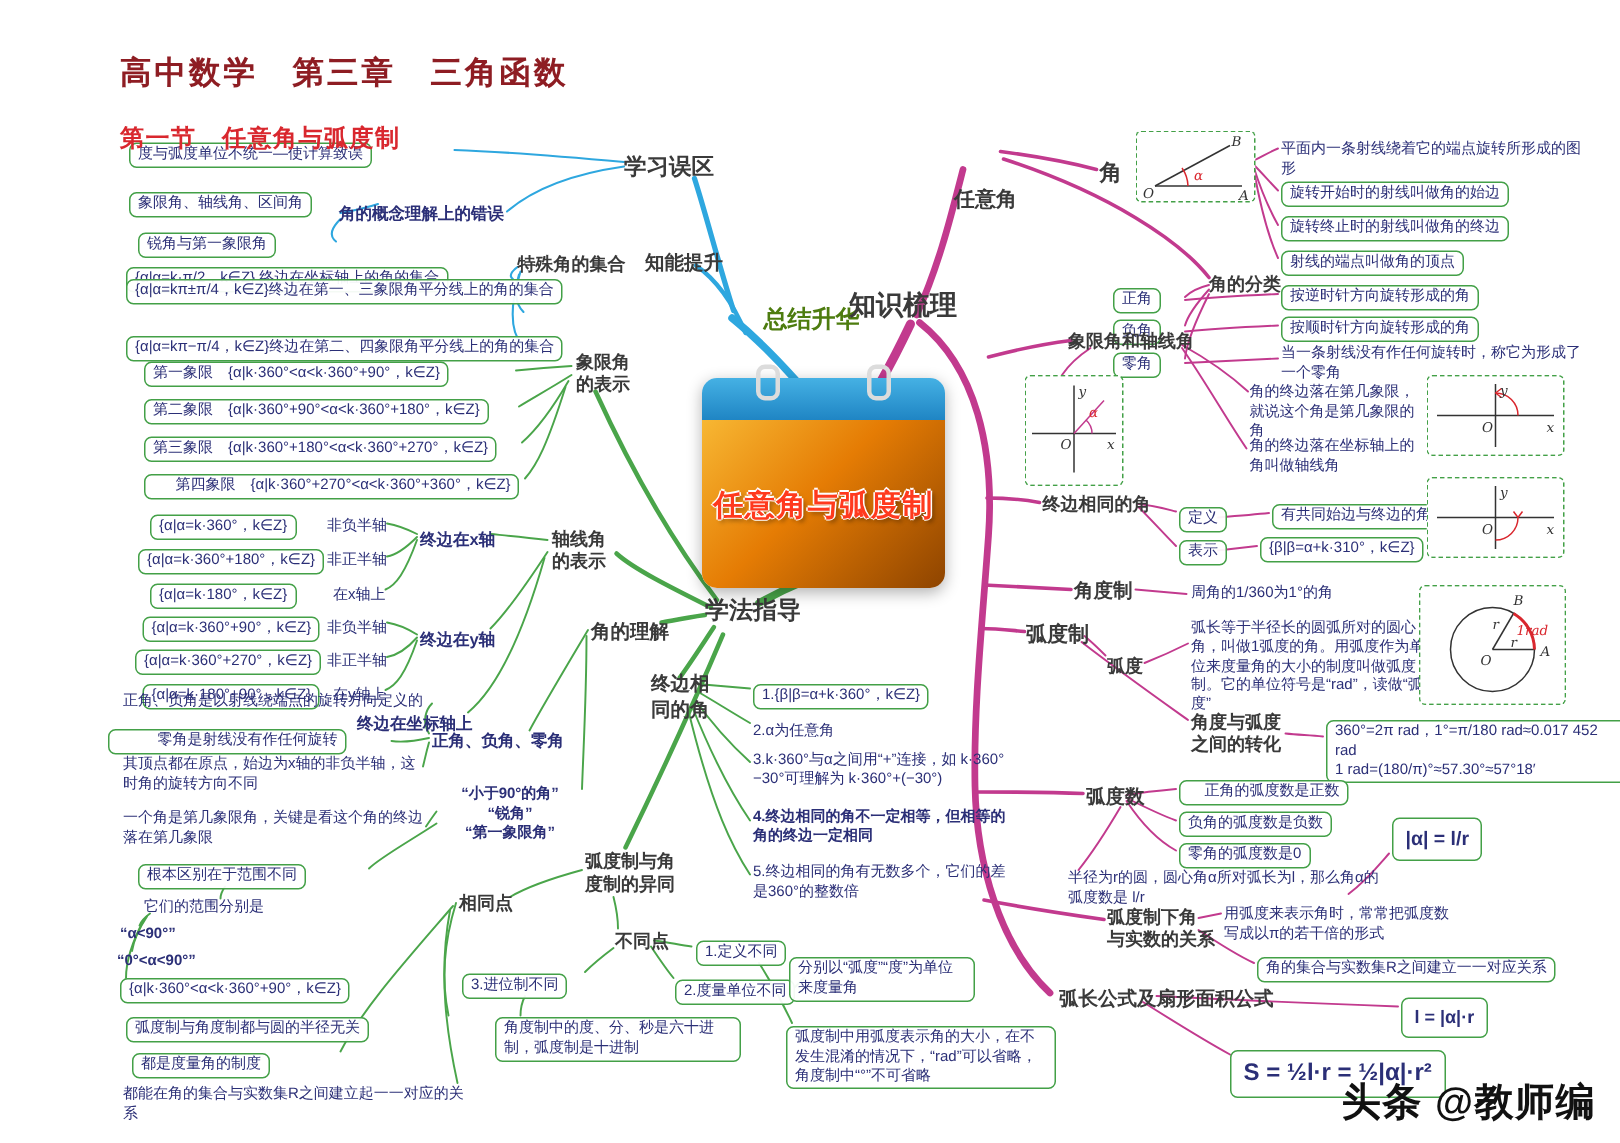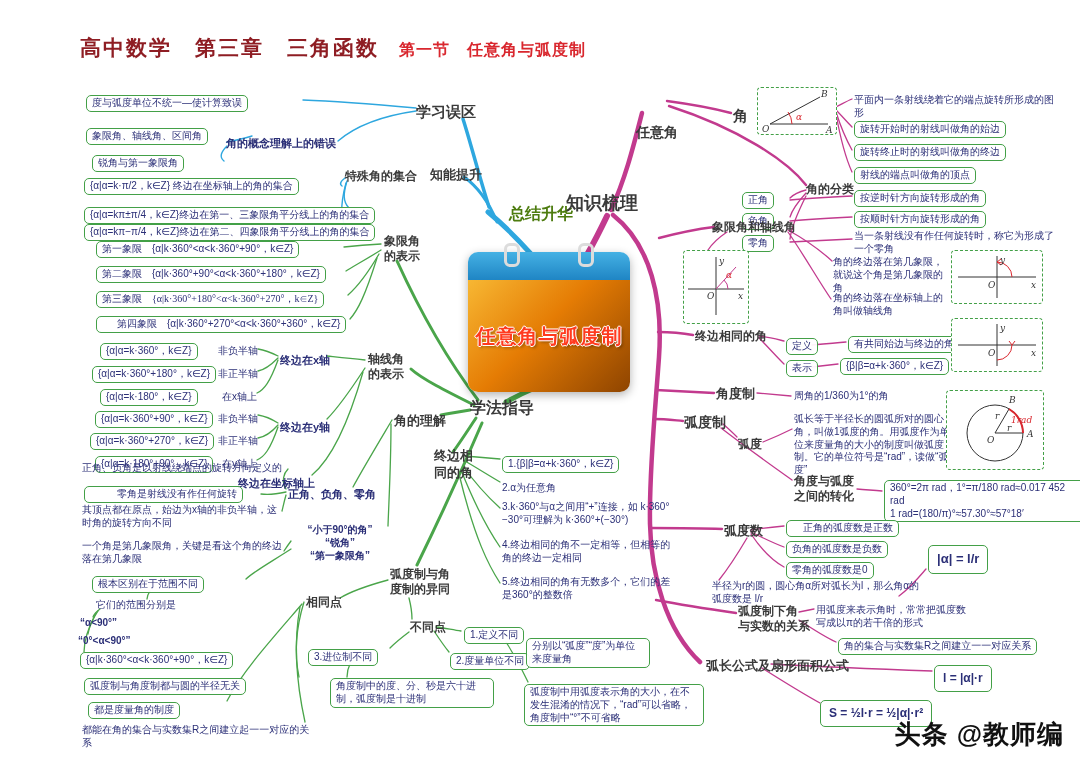--- a/index.html
+++ b/index.html
@@ -7,21 +7,21 @@
          font-family:"Liberation Sans","DejaVu Sans",sans-serif;}
   .edges{position:absolute;left:0;top:0;z-index:1;}
   .n{position:absolute;z-index:2;color:#2b2f77;font-size:10px;line-height:1.28;white-space:nowrap;}
   .wrap{white-space:pre-line;}
   .box{border:1px solid #43a047;border-radius:5px;padding:1px 5px;background:rgba(255,255,255,.94);}
   .lab{color:#3a3a3a;font-weight:700;font-size:12px;white-space:pre-line;}
   .teal{color:#4d7c0f;margin-left:33px;}
   .strong{font-weight:700;}
   .ctr{text-align:center;}
   .big{padding:5px 8px;font-weight:700;}
-  .header{position:absolute;left:80px;top:34px;z-index:4;display:flex;align-items:baseline;gap:20px;}
+  .header{position:absolute;left:80px;top:34px;z-index:4;display:flex;align-items:baseline;gap:20px;flex-direction:column;}
   .h-title{font-size:21px;font-weight:800;color:#8e1d23;letter-spacing:2px;}
   .h-sub{font-size:16px;font-weight:700;color:#d9272e;letter-spacing:1px;}
   .wm{position:absolute;right:16px;bottom:10px;font-size:26px;font-weight:800;color:#111;z-index:5;letter-spacing:1px;}
   .center-card{position:absolute;left:468px;top:252px;width:162px;height:140px;z-index:3;border-radius:10px;
                background:#fff;box-shadow:0 3px 10px rgba(0,0,0,.3);}
   .cc-top{position:absolute;left:0;top:0;right:0;height:28px;background:linear-gradient(#45b1e4,#1f85c4);border-radius:10px 10px 0 0;}
   .cc-ring{position:absolute;top:-9px;width:10px;height:18px;border:3px solid #dcdcdc;border-radius:6px;z-index:4;background:transparent;}
   .r1{left:36px}.r2{right:36px}
   .cc-body{position:absolute;left:0;top:28px;right:0;bottom:0;border-radius:0 0 10px 10px;
            background:linear-gradient(135deg,#f7b733,#e57c04 45%,#8e4400);display:flex;align-items:center;justify-content:center;}
@@ -172,51 +172,51 @@
 
   <div id="nodes">
       <div class="n box" style="left: 86px; top: 95px;">度与弧度单位不统一—使计算致误</div>
       <div class="n lab" style="left: 416px; top: 102px; font-size: 15px;">学习误区</div>
       <div class="n box" style="left: 86px; top: 128px;">象限角、轴线角、区间角</div>
       <div class="n strong" style="left: 226px; top: 136px; font-size: 11px;">角的概念理解上的错误</div>
       <div class="n box" style="left: 92px; top: 155px;">锐角与第一象限角</div>
       <div class="n box" style="left: 84px; top: 178px;">{α|α=k·π/2，k∈Z} 终边在坐标轴上的角的集合</div>
       <div class="n lab" style="left: 345px; top: 169px; font-size: 12px;">特殊角的集合</div>
       <div class="n lab" style="left: 430px; top: 167px; font-size: 13px;">知能提升</div>
-      <div class="n box" style="left: 84px; top: 207px;">{α|α=kπ±π/4，k∈Z}终边在第一、三象限角平分线上的角的集合</div>
+      <div class="n box" style="left: 84px; top: 186px;">{α|α=kπ±π/4，k∈Z}终边在第一、三象限角平分线上的角的集合</div>
       <div class="n box" style="left: 84px; top: 224px;">{α|α=kπ−π/4，k∈Z}终边在第二、四象限角平分线上的角的集合</div>
       <div class="n lab teal" style="left: 476px; top: 204px; font-size: 16px;">总结升华</div>
       <div class="n lab" style="left: 566px; top: 192px; font-size: 18px;">知识梳理</div>
       <div class="n lab" style="left: 470px; top: 398px; font-size: 16px;">学法指导</div>
       <div class="n lab wrap" style="left: 384px; top: 234px; font-size: 12px;">象限角
 的表示</div>
       <div class="n box" style="left: 96px; top: 241px;">第一象限　{α|k·360°&lt;α&lt;k·360°+90°，k∈Z}</div>
       <div class="n box" style="left: 96px; top: 266px;">第二象限　{α|k·360°+90°&lt;α&lt;k·360°+180°，k∈Z}</div>
-      <div class="n box" style="left: 96px; top: 291px; font-family: Liberation Serif, serif;">第三象限　{α|k·360°+180°&lt;α&lt;k·360°+270°，k∈Z}</div>
+      <div class="n box" style="left: 96px; top: 291px;">第三象限　{α|k·360°+180°&lt;α&lt;k·360°+270°，k∈Z}</div>
       <div class="n box" style="left: 96px; top: 316px; padding-left: 20px;">第四象限　{α|k·360°+270°&lt;α&lt;k·360°+360°，k∈Z}</div>
       <div class="n lab wrap" style="left: 368px; top: 352px; font-size: 12px;">轴线角
 的表示</div>
       <div class="n box" style="left: 100px; top: 343px;">{α|α=k·360°，k∈Z}</div>
       <div class="n" style="left: 218px; top: 345px;">非负半轴</div>
       <div class="n box" style="left: 92px; top: 366px;">{α|α=k·360°+180°，k∈Z}</div>
       <div class="n" style="left: 218px; top: 368px;">非正半轴</div>
       <div class="n strong" style="left: 280px; top: 353px; font-size: 11px;">终边在x轴</div>
       <div class="n box" style="left: 100px; top: 389px;">{α|α=k·180°，k∈Z}</div>
       <div class="n" style="left: 222px; top: 391px;">在x轴上</div>
       <div class="n box" style="left: 95px; top: 411px;">{α|α=k·360°+90°，k∈Z}</div>
       <div class="n" style="left: 218px; top: 413px;">非负半轴</div>
       <div class="n strong" style="left: 280px; top: 420px; font-size: 11px;">终边在y轴</div>
       <div class="n box" style="left: 90px; top: 433px;">{α|α=k·360°+270°，k∈Z}</div>
       <div class="n" style="left: 218px; top: 435px;">非正半轴</div>
       <div class="n box" style="left: 95px; top: 456px;">{α|α=k·180°+90°，k∈Z}</div>
       <div class="n" style="left: 222px; top: 458px;">在y轴上</div>
       <div class="n strong" style="left: 238px; top: 476px; font-size: 11px;">终边在坐标轴上</div>
       <div class="n lab" style="left: 394px; top: 413px; font-size: 13px;">角的理解</div>
       <div class="n" style="left: 82px; top: 462px;">正角、负角是以射线绕端点的旋转方向定义的</div>
-      <div class="n box" style="left: 84px; top: 486px; padding-left: 32px;">零角是射线没有作任何旋转</div>
+      <div class="n box" style="left: 72px; top: 486px; padding-left: 32px;">零角是射线没有作任何旋转</div>
       <div class="n strong" style="left: 288px; top: 487px; font-size: 11px;">正角、负角、零角</div>
       <div class="n wrap" style="left: 82px; top: 504px; width: 200px;">其顶点都在原点，始边为x轴的非负半轴，这时角的旋转方向不同</div>
       <div class="n strong ctr wrap" style="left: 292px; top: 524px; width: 96px;">“小于90°的角”
 “锐角”
 “第一象限角”</div>
       <div class="n wrap" style="left: 82px; top: 540px; width: 200px;">一个角是第几象限角，关键是看这个角的终边落在第几象限</div>
       <div class="n box" style="left: 92px; top: 576px;">根本区别在于范围不同</div>
       <div class="n" style="left: 96px; top: 599px;">它们的范围分别是</div>
       <div class="n strong" style="left: 80px; top: 617px;">“α&lt;90°”</div>
       <div class="n strong" style="left: 78px; top: 635px;">“0°&lt;α&lt;90°”</div>
@@ -232,21 +232,21 @@
       <div class="n box" style="left: 450px; top: 653px;">2.度量单位不同</div>
       <div class="n box" style="left: 308px; top: 649px;">3.进位制不同</div>
       <div class="n box wrap" style="left: 526px; top: 638px; width: 112px;">分别以“弧度”“度”为单位来度量角</div>
       <div class="n box wrap" style="left: 330px; top: 678px; width: 152px;">角度制中的度、分、秒是六十进制，弧度制是十进制</div>
       <div class="n box wrap" style="left: 524px; top: 684px; width: 168px;">弧度制中用弧度表示角的大小，在不发生混淆的情况下，“rad”可以省略，角度制中“°”不可省略</div>
       <div class="n lab wrap" style="left: 434px; top: 448px; font-size: 13px;">终边相
 同的角</div>
       <div class="n box" style="left: 502px; top: 456px;">1.{β|β=α+k·360°，k∈Z}</div>
       <div class="n" style="left: 502px; top: 482px;">2.α为任意角</div>
       <div class="n wrap" style="left: 502px; top: 501px; width: 174px;">3.k·360°与α之间用“+”连接，如 k·360°−30°可理解为 k·360°+(−30°)</div>
-      <div class="n wrap" style="left: 502px; top: 539px; width: 174px;">4.终边相同的角不一定相等，但相等的角的终边一定相同</div>
+      <div class="n wrap" style="left: 502px; top: 539px; width: 174px; font-weight: bold;">4.终边相同的角不一定相等，但相等的角的终边一定相同</div>
       <div class="n wrap" style="left: 502px; top: 576px; width: 174px;">5.终边相同的角有无数多个，它们的差是360°的整数倍</div>
       <div class="n lab" style="left: 636px; top: 92px; font-size: 14px; margin-top: 32px;">任意角</div>
       <div class="n lab" style="left: 733px; top: 106px; font-size: 15px;">角</div>
       <div class="n wrap" style="left: 854px; top: 94px; width: 208px;">平面内一条射线绕着它的端点旋转所形成的图形</div>
       <div class="n box" style="left: 854px; top: 121px;">旋转开始时的射线叫做角的始边</div>
       <div class="n box" style="left: 854px; top: 144px;">旋转终止时的射线叫做角的终边</div>
       <div class="n box" style="left: 854px; top: 167px;">射线的端点叫做角的顶点</div>
       <div class="n lab" style="left: 806px; top: 182px; font-size: 12px;">角的分类</div>
       <div class="n box" style="left: 742px; top: 192px;">正角</div>
       <div class="n box" style="left: 854px; top: 190px;">按逆时针方向旋转形成的角</div>
@@ -254,21 +254,21 @@
       <div class="n box" style="left: 854px; top: 211px;">按顺时针方向旋转形成的角</div>
       <div class="n box" style="left: 742px; top: 235px;">零角</div>
       <div class="n wrap" style="left: 854px; top: 230px; width: 208px;">当一条射线没有作任何旋转时，称它为形成了一个零角</div>
       <div class="n lab" style="left: 712px; top: 220px; font-size: 12px;">象限角和轴线角</div>
       <div class="n wrap" style="left: 833px; top: 256px; width: 118px;">角的终边落在第几象限，就说这个角是第几象限的角</div>
       <div class="n wrap" style="left: 833px; top: 292px; width: 118px;">角的终边落在坐标轴上的角叫做轴线角</div>
       <div class="n lab" style="left: 695px; top: 329px; font-size: 12px;">终边相同的角</div>
       <div class="n box" style="left: 786px; top: 338px;">定义</div>
       <div class="n box" style="left: 848px; top: 336px;">有共同始边与终边的角</div>
       <div class="n box" style="left: 786px; top: 360px;">表示</div>
-      <div class="n box" style="left: 840px; top: 358px;">{β|β=α+k·360°，k∈Z}</div>
+      <div class="n box" style="left: 840px; top: 358px;">{β|β=α+k·310°，k∈Z}</div>
       <div class="n lab" style="left: 716px; top: 386px; font-size: 13px;">角度制</div>
       <div class="n" style="left: 794px; top: 390px;">周角的1/360为1°的角</div>
       <div class="n lab" style="left: 684px; top: 414px; font-size: 14px;">弧度制</div>
       <div class="n lab" style="left: 738px; top: 437px; font-size: 12px;">弧度</div>
       <div class="n wrap" style="left: 794px; top: 413px; width: 158px;">弧长等于半径长的圆弧所对的圆心角，叫做1弧度的角。用弧度作为单位来度量角的大小的制度叫做弧度制。它的单位符号是“rad”，读做“弧度”</div>
       <div class="n lab wrap" style="left: 794px; top: 474px; font-size: 12px;">角度与弧度
 之间的转化</div>
       <div class="n box wrap" style="left: 884px; top: 480px; width: 192px;">360°=2π rad，1°=π/180 rad≈0.017 452 rad
 1 rad=(180/π)°≈57.30°≈57°18′</div>
       <div class="n lab" style="left: 724px; top: 523px; font-size: 13px;">弧度数</div>
@@ -276,21 +276,21 @@
       <div class="n box" style="left: 786px; top: 541px;">负角的弧度数是负数</div>
       <div class="n box" style="left: 786px; top: 562px;">零角的弧度数是0</div>
       <div class="n wrap" style="left: 712px; top: 580px; width: 216px;">半径为r的圆，圆心角α所对弧长为l，那么角α的弧度数是 l/r</div>
       <div class="n box big ctr" style="left: 928px; top: 545px; font-size: 13px;">|α| = l/r</div>
       <div class="n lab wrap" style="left: 738px; top: 604px; font-size: 12px;">弧度制下角
 与实数的关系</div>
       <div class="n wrap" style="left: 816px; top: 604px; width: 158px;">用弧度来表示角时，常常把弧度数写成以π的若干倍的形式</div>
       <div class="n box" style="left: 838px; top: 638px;">角的集合与实数集R之间建立一一对应关系</div>
       <div class="n lab" style="left: 706px; top: 658px; font-size: 13px;">弧长公式及扇形面积公式</div>
       <div class="n box big ctr" style="left: 934px; top: 665px; font-size: 12px;">l = |α|·r</div>
-      <div class="n box big ctr" style="left: 820px; top: 700px; font-size: 12px;">S = ½l·r = ½|α|·r²</div>
+      <div class="n box big ctr" style="left: 820px; top: 700px; font-size: 16px;">S = ½l·r = ½|α|·r²</div>
     </div>
 
   <div class="diag" style="left:757px;top:87px;width:78px;height:46px">
     <svg width="78" height="46">
       <line x1="12" y1="36" x2="70" y2="36" stroke="#333"></line>
       <line x1="12" y1="36" x2="62" y2="9" stroke="#333"></line>
       <path d="M34,36 A22,22 0 0 0 30,24" stroke="#d9272e" fill="none"></path>
       <text class="dt" x="63" y="9">B</text>
       <text class="dt" x="4" y="44">O</text>
       <text class="dt" x="68" y="45">A</text>

